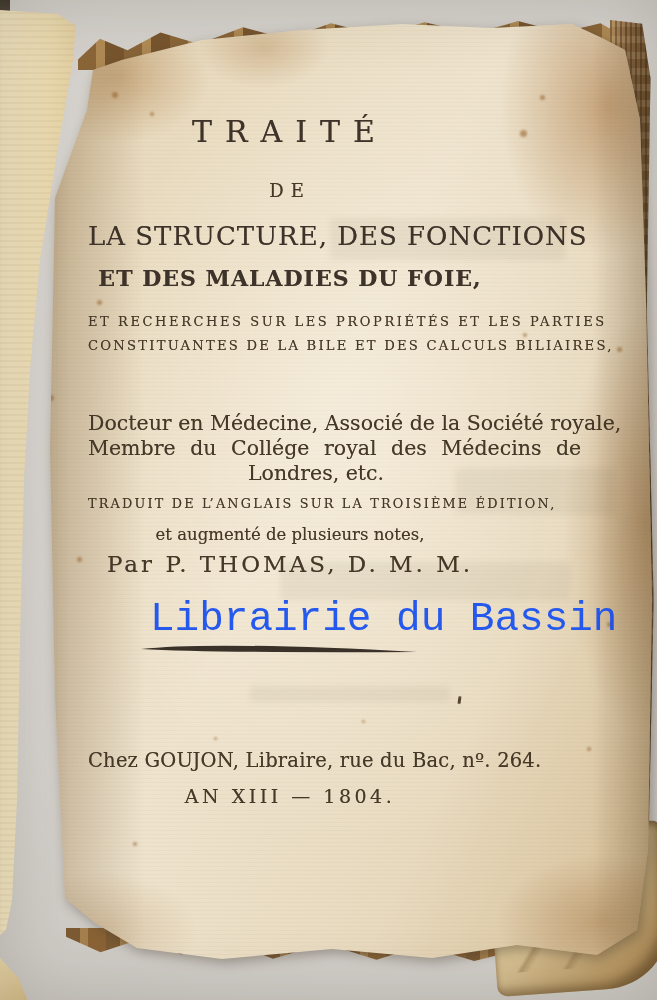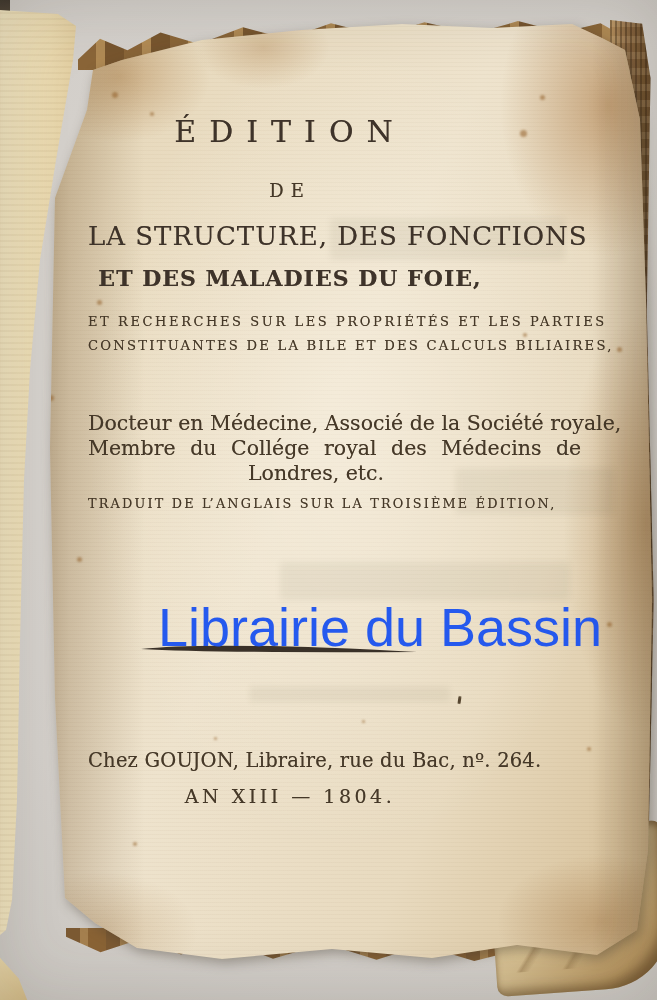--- a/index.html
+++ b/index.html
@@ -79,21 +79,21 @@
   .t-cred3 {top:461px;font-size:20.5px;text-align:center;padding-left:26px;}
   .t-trans1{top:496px;font-size:12.8px;letter-spacing:2.2px;}
   .t-trans2{top:525px;font-size:16.5px;}
   .t-transl{top:551px;font-size:23px;letter-spacing:3px;}
   .t-city  {top:713px;font-size:25px;letter-spacing:5px;color:#3e332a;}
   .t-pub   {top:749px;font-size:19.5px;letter-spacing:.2px;}
   .t-year  {top:785px;font-size:19px;letter-spacing:3.5px;}
   .swelled-rule{left:52px;top:642px;width:280px;height:16px;}
   
   .watermark{left:150px;top:596px;width:460px;height:52px;
-    font-family:Liberation Sans, sans-serif;font-size:54px;color:var(--wm);
+    font-family:Liberation Mono, monospace;font-size:41px;color:var(--wm);
     white-space:nowrap;opacity:.95;text-align:center;}
   .vignette{left:0;top:0;width:657px;height:1000px;box-shadow:inset 0 0 70px rgba(60,55,45,.18);pointer-events:none;}
 </style>
 </head>
 <body>
 
 <div class="photo">
 
   <div class="board-corner"></div>
   <div class="top-tatter"></div>
@@ -130,30 +130,32 @@
 
       <div class="ghost" style="left:305px;top:200px;width:235px;height:42px;"></div>
       <div class="ghost" style="left:430px;top:450px;width:160px;height:46px;"></div>
       <div class="ghost" style="left:255px;top:544px;width:290px;height:38px;"></div>
       <div class="ghost" style="left:225px;top:668px;width:200px;height:16px;"></div>
       <div class="tick-mark"></div>
     </div>
   </div>
 
   <div class="text-block">
-    <div class="line t-title">ÉDITION</div>
+    <div class="line t-title">TRAITÉ</div>
     <div class="line t-de">DE</div>
     <div class="line t-sub1">LA STRUCTURE, DES FONCTIONS</div>
     <div class="line t-sub2">ET DES MALADIES DU FOIE,</div>
     <div class="line t-small1">ET RECHERCHES SUR LES PROPRIÉTÉS ET LES PARTIES</div>
     <div class="line t-small2">CONSTITUANTES DE LA BILE ET DES CALCULS BILIAIRES,</div>
     <div class="line t-cred1">Docteur en Médecine, Associé de la Société royale,</div>
     <div class="line t-cred2">Membre du Collége royal des Médecins de</div>
     <div class="line t-cred3">Londres, etc.</div>
     <div class="line t-trans1">TRADUIT DE L’ANGLAIS SUR LA TROISIÈME ÉDITION,</div>
+    <div class="line t-trans2">et augmenté de plusieurs notes,</div>
+    <div class="line t-transl">Par P. THOMAS, D. M. M.</div>
 
     <svg class="swelled-rule" viewBox="0 0 280 16" xmlns="http://www.w3.org/2000/svg">
       <path d="M1,7 Q70,-1 277,10 Q70,11 1,7 Z" fill="#3a3128"></path>
     </svg>
 
     <div class="line t-pub">Chez GOUJON, Libraire, rue du Bac, nº. 264.</div>
     <div class="line t-year">AN XIII — 1804.</div>
   </div>
 
   <div class="flyleaf"></div>

